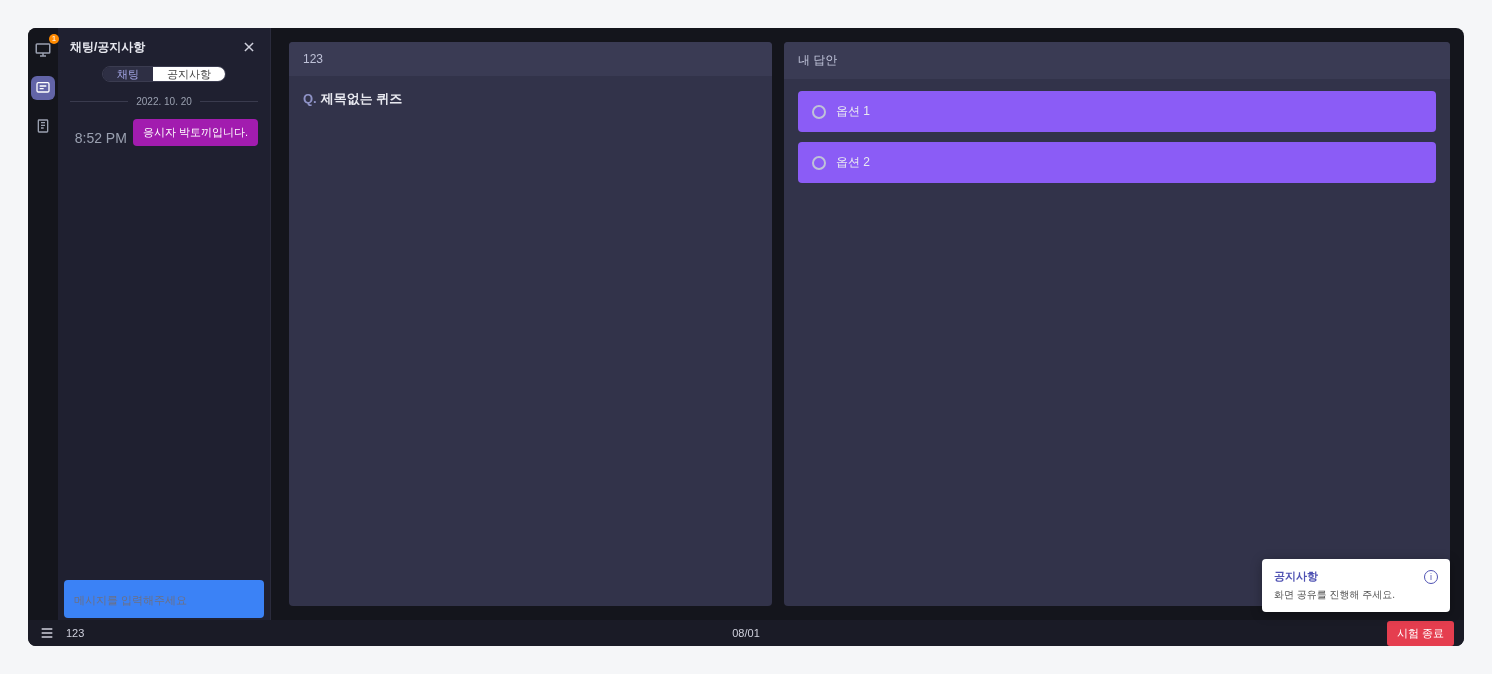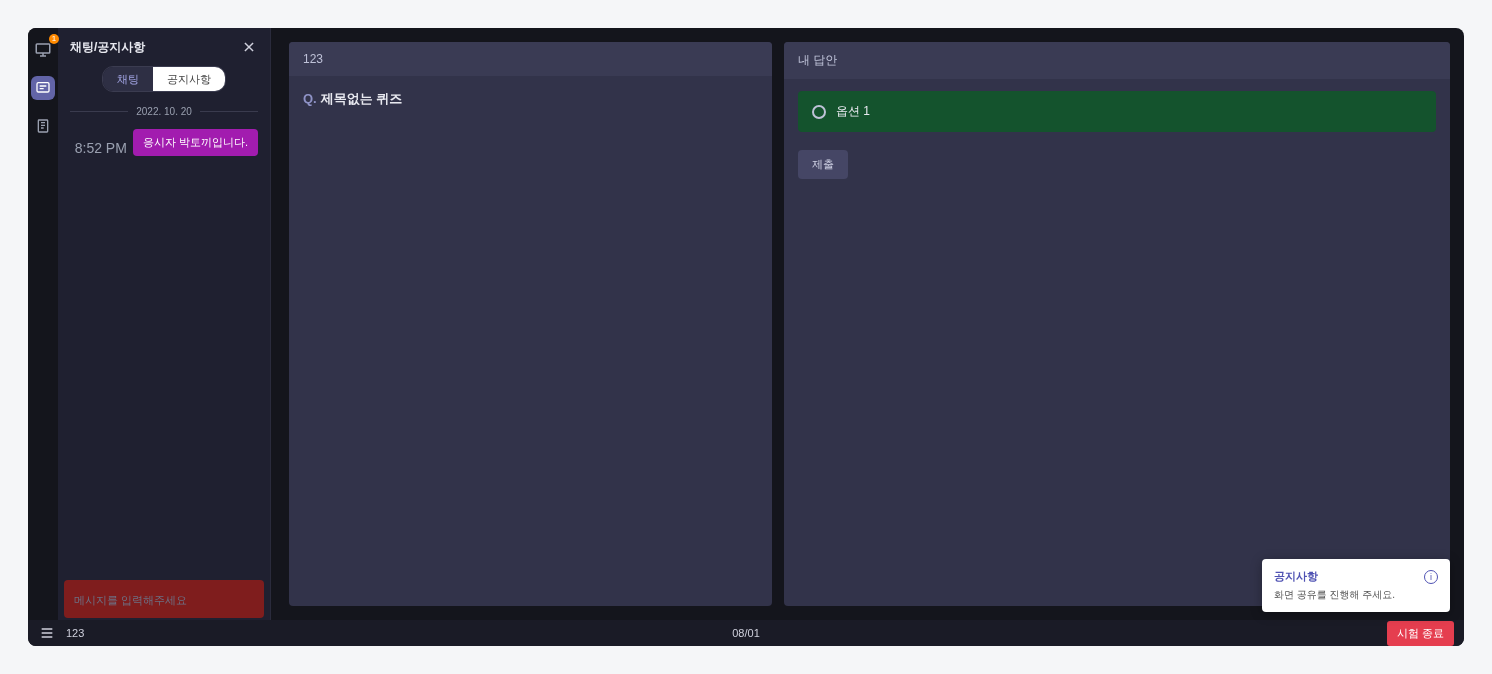--- a/index.html
+++ b/index.html
@@ -8,48 +8,48 @@
 .main { flex:1; display:flex; min-height:0; }
 .rail { width:30px; background:#14151c; display:flex; flex-direction:column; align-items:center; padding-top:10px; gap:14px; }
 .rail-btn { width:24px; height:24px; display:flex; align-items:center; justify-content:center; border-radius:6px; color:#9aa0b0; cursor:pointer; position:relative; }
 .rail-btn.active { background:#6264a7; color:#fff; }
 .rail-badge { position:absolute; top:-4px; right:-4px; background:#ff8a00; color:#fff; font-size:8px; min-width:10px; height:10px; border-radius:5px; display:flex; align-items:center; justify-content:center; padding:0 2px; line-height:1; }
 .chat-panel { width:213px; background:#1f2030; display:flex; flex-direction:column; border-right:1px solid #2a2b3c; }
 .chat-head { display:flex; align-items:center; justify-content:space-between; padding:10px 12px; }
 .chat-title { color:#e8e9f0; font-size:12px; font-weight:600; }
 .close-x { color:#cfd0dc; cursor:pointer; width:18px; height:18px; display:flex; align-items:center; justify-content:center; font-size:16px; }
 .tab-wrap { display:flex; justify-content:center; padding:0 12px 8px; }
-.seg { display:flex; border:1px solid #3b3c50; border-radius:11px; overflow:hidden; height:26px; }
+.seg { display:flex; border:1px solid #3b3c50; border-radius:11px; overflow:hidden; height:16px; }
 .seg-btn { font-size:11px; padding:0 14px; display:flex; align-items:center; cursor:pointer; }
 .seg-btn.on { background:#2e2f44; color:#a4a6e6; }
 .seg-btn.off { background:#fff; color:#444; }
 .divider-row { display:flex; align-items:center; gap:8px; margin:6px 12px; }
 .hr { flex:1; height:1px; background:#3a3b4e; }
 .date-lbl { font-size:10px; color:#9aa0b0; }
 .msg-row { display:flex; justify-content:flex-end; align-items:flex-end; gap:6px; padding:6px 12px; }
 .msg-time { font-size:14px; color:#9aa0b0; }
 .msg-bub { background:#a21caf; color:#fff; font-size:11px; padding:6px 10px; border-radius:4px; max-width:150px; }
 .chat-fill { flex:1; }
-.chat-input-box { margin:0 6px 2px; background:#7f1d1d; border-radius:4px; padding:10px; }
+.chat-input-box { margin:0 6px 2px; background:#3b82f6; border-radius:4px; padding:10px; }
 .chat-input { background:transparent; border:none; outline:none; color:#e8e9f0; font-size:11px; width:100%; }
 .chat-input::placeholder { color:#6d7084; }
 .chat-foot { display:flex; align-items:center; justify-content:space-between; padding:6px 14px 10px; }
 .chat-support { font-size:9px; color:#4a4c5e; }
 .chat-icons { display:flex; gap:12px; color:#9aa0b0; }
 .ci { cursor:pointer; width:14px; height:14px; display:flex; align-items:center; justify-content:center; }
 .content { flex:1; display:flex; gap:12px; padding:14px 14px 14px 18px; min-width:0; }
 .panel { background:#32334a; border-radius:4px; display:flex; flex-direction:column; overflow:hidden; }
 .question-panel { flex:1; min-width:0; }
 .panel-head { background:#3a3b54; padding:10px 14px; color:#bfc2d8; font-size:12px; }
 .q-body { padding:14px; }
 .q-line { color:#e8e9f0; font-size:13px; font-weight:600; }
 .q-pref { color:#8f93c7; font-weight:700; margin-right:4px; }
 .answer-panel { width:666px; }
 .opts { padding:12px 14px; display:flex; flex-direction:column; gap:10px; }
-.opt { background:#14532d; border-radius:4px; display:flex; align-items:center; gap:10px; padding:12px 14px; cursor:pointer; }
+.opt { background:#8b5cf6; border-radius:4px; display:flex; align-items:center; gap:10px; padding:12px 14px; cursor:pointer; }
 .radio { width:14px; height:14px; border:2px solid #bfc2d8; border-radius:50%; flex-shrink:0; }
 .opt-txt { color:#e8e9f0; font-size:12px; }
 .submit-row { padding:6px 14px 16px; }
 .submit-btn { background:#454665; color:#cfd1e4; font-size:11px; border:none; padding:7px 14px; border-radius:4px; cursor:pointer; }
 .footer { height:26px; background:#1a1b26; display:flex; align-items:center; padding:0 10px; position:relative; }
 .f-menu { color:#cfd0dc; cursor:pointer; width:18px; display:flex; align-items:center; justify-content:center; margin-right:10px; }
 .f-title { color:#cfd0dc; font-size:11px; }
 .f-center { position:absolute; left:50%; transform:translateX(-50%); color:#cfd0dc; font-size:11px; }
 .f-end { margin-left:auto;text-decoration:underline; }
 .end-btn { background:#e53e4f; color:#fff; font-size:11px; border:none; padding:5px 10px; border-radius:3px; cursor:pointer; }
@@ -128,23 +128,24 @@
         </div>
       </div>
 
       <div class="panel answer-panel">
         <div class="panel-head">내 답안</div>
         <div class="opts">
           <div class="opt">
             <div class="radio"></div>
             <div class="opt-txt">옵션 1</div>
           </div>
-        </div>
-        <div class="submit-row">
-          <button class="submit-btn">제출</button>
+          <div class="opt">
+            <div class="radio"></div>
+            <div class="opt-txt">옵션 2</div>
+          </div>
         </div>
       </div>
     </div>
 
   </div>
 
   <div class="footer">
     <div class="f-menu">
       <svg width="16" height="16" viewBox="0 0 24 24" stroke="currentColor" stroke-width="2">
           <path d="M4 6h16M4 12h16M4 18h16"></path>

